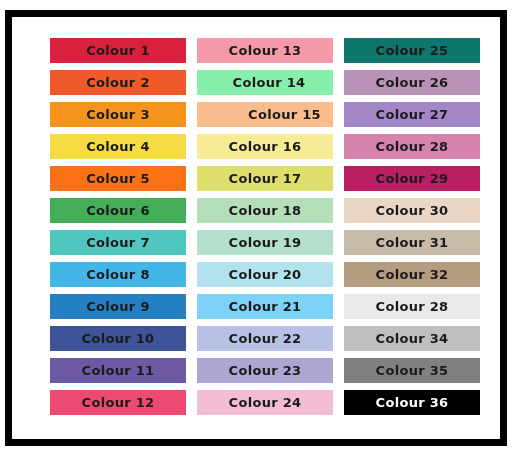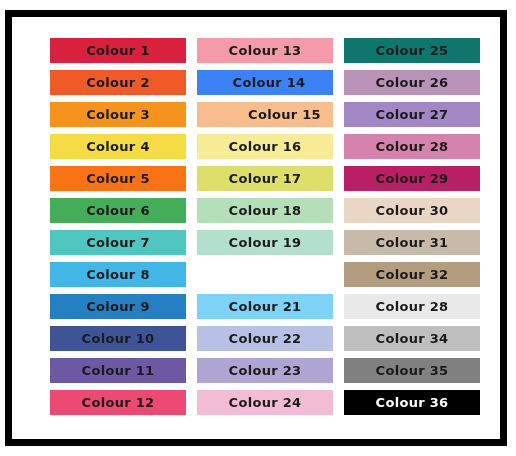--- a/index.html
+++ b/index.html
@@ -93,37 +93,40 @@
       </div>
       <div class="swatch" style="background-color: rgb(109, 88, 164); grid-area: 11 / 1;">
         <span class="swatch-label" style="color: rgb(26, 26, 26);">Colour 11</span>
       </div>
       <div class="swatch" style="background-color: rgb(236, 74, 115); grid-area: 12 / 1;">
         <span class="swatch-label" style="color: rgb(26, 26, 26);">Colour 12</span>
       </div>
       <div class="swatch" style="background-color: rgb(244, 154, 168); grid-area: 1 / 2;">
         <span class="swatch-label" style="color: rgb(26, 26, 26);">Colour 13</span>
       </div>
-      <div class="swatch" style="background-color: #3b82f6; grid-area: 2 / 2; padding-left: 8px;">
+      <div class="swatch" style="background-color: #86efac; grid-area: 2 / 2; padding-left: 8px;">
         <span class="swatch-label" style="color: rgb(26, 26, 26);">Colour 14</span>
       </div>
       <div class="swatch" style="background-color: rgb(249, 188, 140); grid-area: 3 / 2; padding-left: 39px;">
         <span class="swatch-label" style="color: rgb(26, 26, 26);">Colour 15</span>
       </div>
       <div class="swatch" style="background-color: rgb(247, 235, 150); grid-area: 4 / 2;">
         <span class="swatch-label" style="color: rgb(26, 26, 26);">Colour 16</span>
       </div>
       <div class="swatch" style="background-color: rgb(222, 222, 107); grid-area: 5 / 2;">
         <span class="swatch-label" style="color: rgb(26, 26, 26);">Colour 17</span>
       </div>
       <div class="swatch" style="background-color: rgb(180, 223, 185); grid-area: 6 / 2;">
         <span class="swatch-label" style="color: rgb(26, 26, 26);">Colour 18</span>
       </div>
       <div class="swatch" style="background-color: rgb(179, 224, 204); grid-area: 7 / 2;">
         <span class="swatch-label" style="color: rgb(26, 26, 26);">Colour 19</span>
+      </div>
+      <div class="swatch" style="background-color: rgb(179, 226, 239); grid-area: 8 / 2;">
+        <span class="swatch-label" style="color: rgb(26, 26, 26);">Colour 20</span>
       </div>
       <div class="swatch" style="background-color: rgb(124, 210, 247); grid-area: 9 / 2;">
         <span class="swatch-label" style="color: rgb(26, 26, 26);">Colour 21</span>
       </div>
       <div class="swatch" style="background-color: rgb(183, 193, 229); grid-area: 10 / 2;">
         <span class="swatch-label" style="color: rgb(26, 26, 26);">Colour 22</span>
       </div>
       <div class="swatch" style="background-color: rgb(175, 165, 211); grid-area: 11 / 2;">
         <span class="swatch-label" style="color: rgb(26, 26, 26);">Colour 23</span>
       </div>

